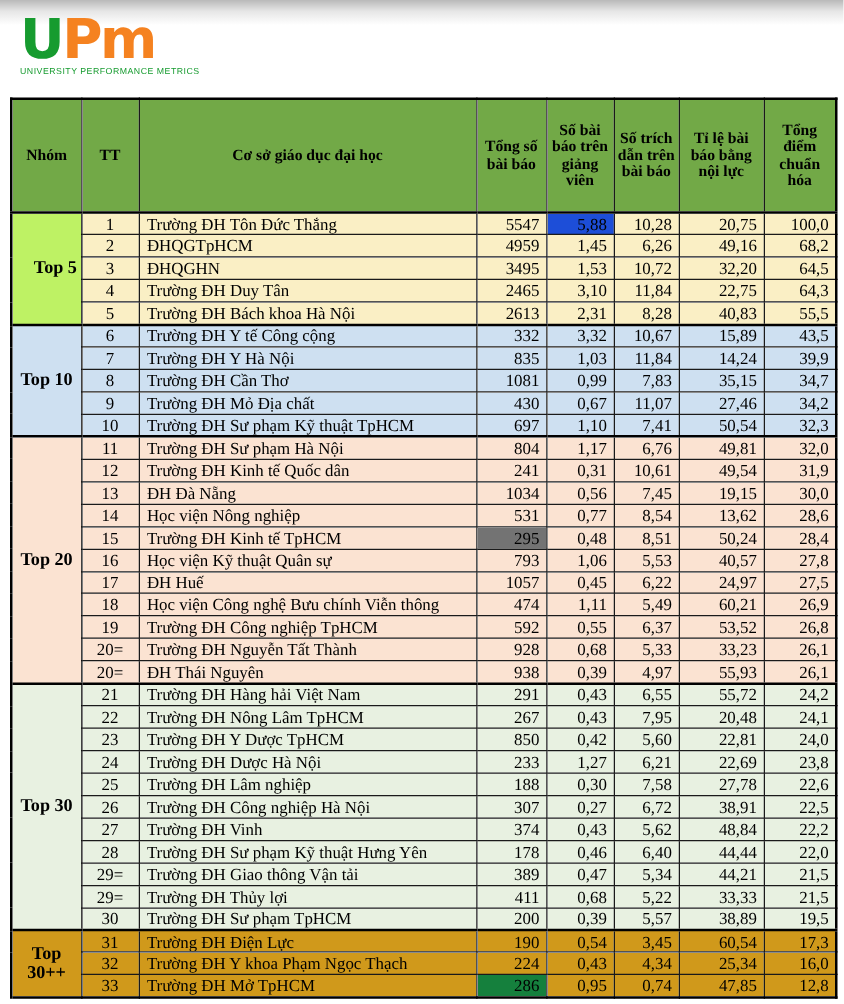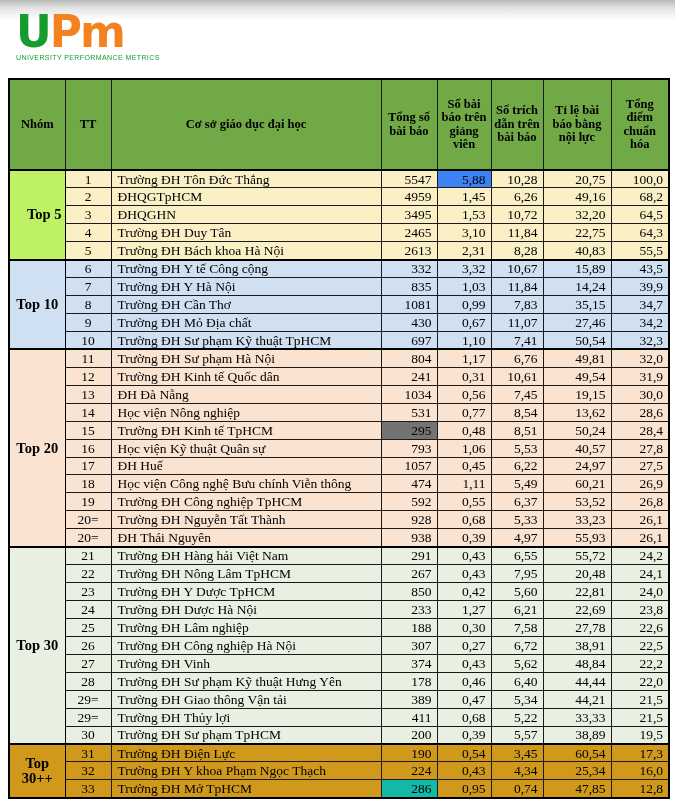--- a/index.html
+++ b/index.html
@@ -76,21 +76,21 @@
         <th>Tỉ lệ bài báo bằng nội lực</th>
         <th>Tổng điểm chuẩn hóa</th>
       </tr>
     </thead>
     <tbody id="tbody">
         <tr class="group-start">
           <td class="group-cell" rowspan="5" style="background: #bef264; text-align: right;">Top 5</td>
           <td class="tt-cell" style="background: rgb(250, 239, 197);">1</td>
           <td class="name-cell" style="background: rgb(250, 239, 197);">Trường ĐH Tôn Đức Thắng</td>
           <td class="num-cell" style="background: rgb(250, 239, 197);">5547</td>
-          <td class="num-cell" style="background: #3b82f6;">5,88</td>
+          <td class="num-cell" style="background: #1d4ed8;">5,88</td>
           <td class="num-cell" style="background: rgb(250, 239, 197);">10,28</td>
           <td class="num-cell" style="background: rgb(250, 239, 197);">20,75</td>
           <td class="num-cell" style="background: rgb(250, 239, 197);">100,0</td>
         </tr>
         <tr>
           <td class="tt-cell" style="background: rgb(250, 239, 197);">2</td>
           <td class="name-cell" style="background: rgb(250, 239, 197);">ĐHQGTpHCM</td>
           <td class="num-cell" style="background: rgb(250, 239, 197);">4959</td>
           <td class="num-cell" style="background: rgb(250, 239, 197);">1,45</td>
           <td class="num-cell" style="background: rgb(250, 239, 197);">6,26</td>
@@ -385,21 +385,21 @@
           <td class="name-cell" style="background: rgb(208, 153, 27);">Trường ĐH Y khoa Phạm Ngọc Thạch</td>
           <td class="num-cell" style="background: rgb(208, 153, 27);">224</td>
           <td class="num-cell" style="background: rgb(208, 153, 27);">0,43</td>
           <td class="num-cell" style="background: rgb(208, 153, 27);">4,34</td>
           <td class="num-cell" style="background: rgb(208, 153, 27);">25,34</td>
           <td class="num-cell" style="background: rgb(208, 153, 27);">16,0</td>
         </tr>
         <tr>
           <td class="tt-cell" style="background: rgb(208, 153, 27);">33</td>
           <td class="name-cell" style="background: rgb(208, 153, 27);">Trường ĐH Mở TpHCM</td>
-          <td class="num-cell" style="background: #14b8a6;">286</td>
+          <td class="num-cell" style="background: #15803d;">286</td>
           <td class="num-cell" style="background: rgb(208, 153, 27);">0,95</td>
           <td class="num-cell" style="background: rgb(208, 153, 27);">0,74</td>
           <td class="num-cell" style="background: rgb(208, 153, 27);">47,85</td>
           <td class="num-cell" style="background: rgb(208, 153, 27);">12,8</td>
         </tr>
       </tbody>
   </table>
 </div>
 
 </body></html>

